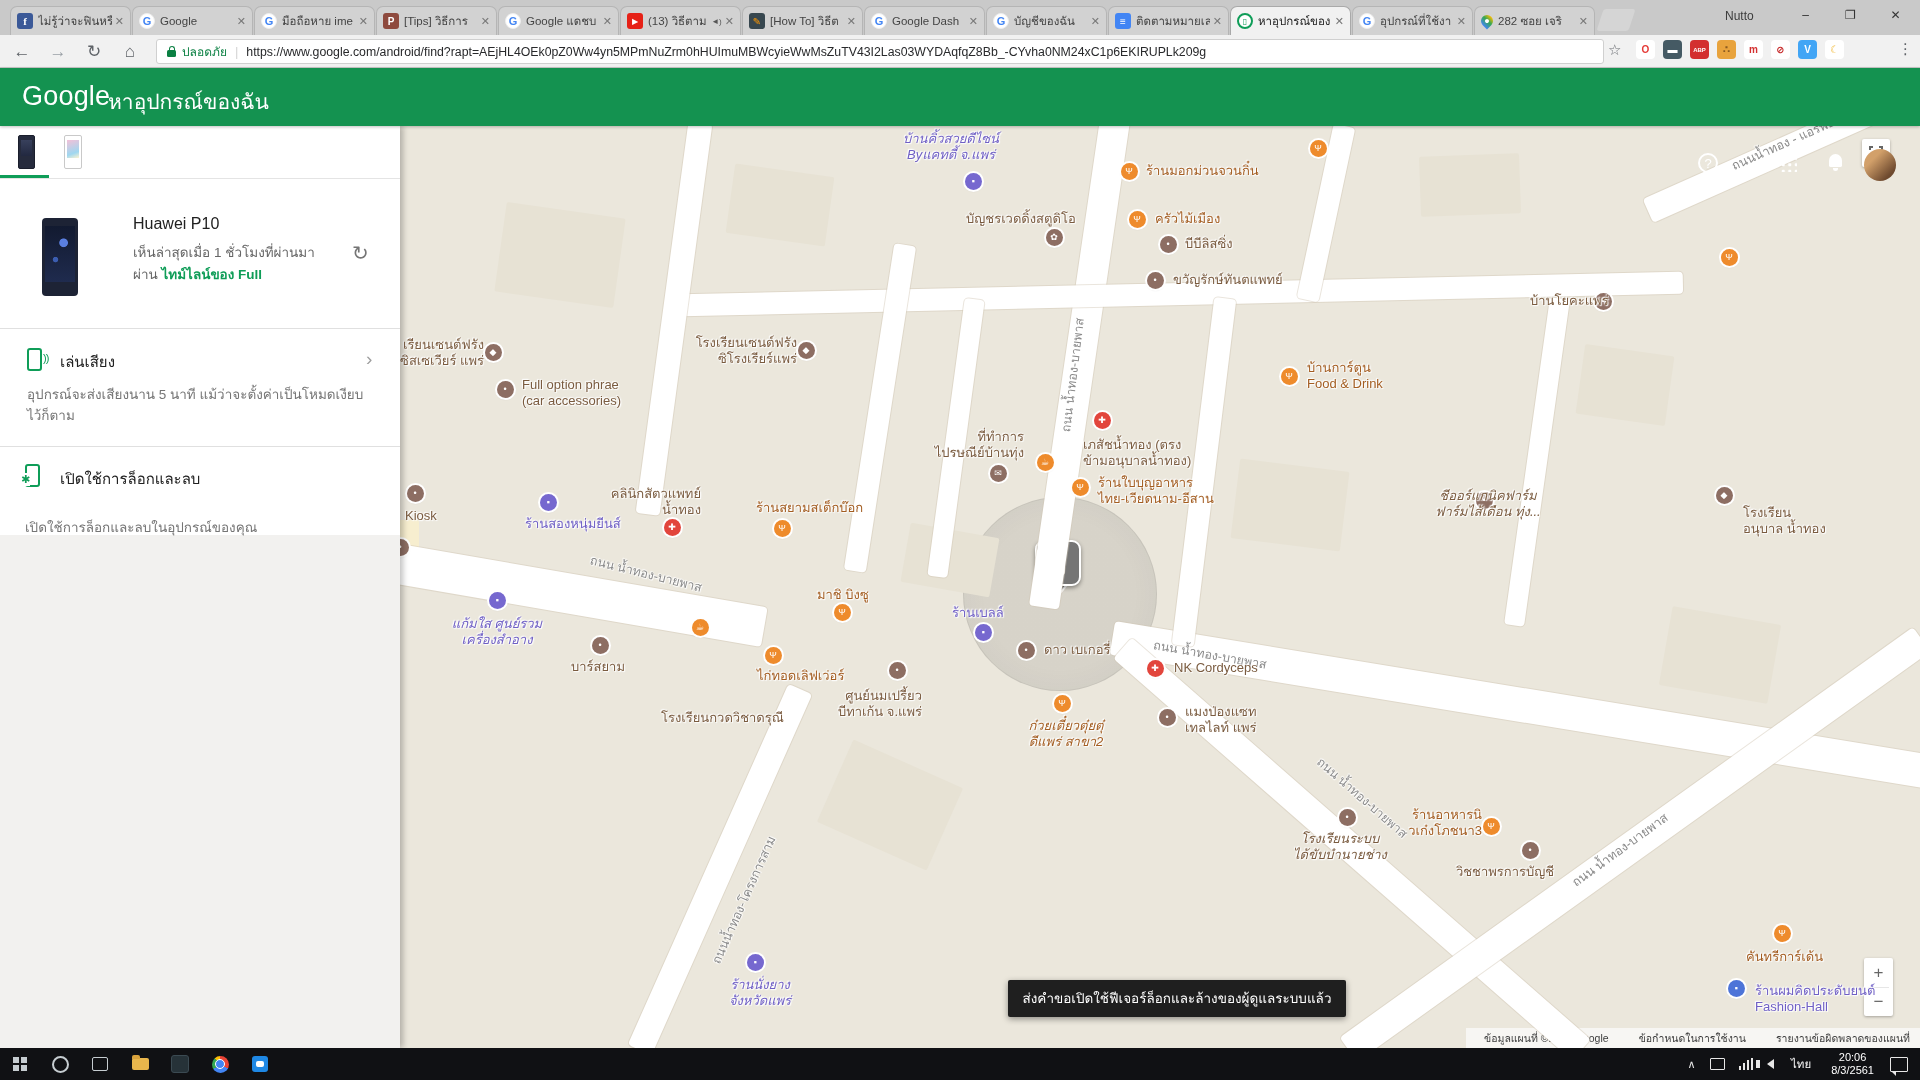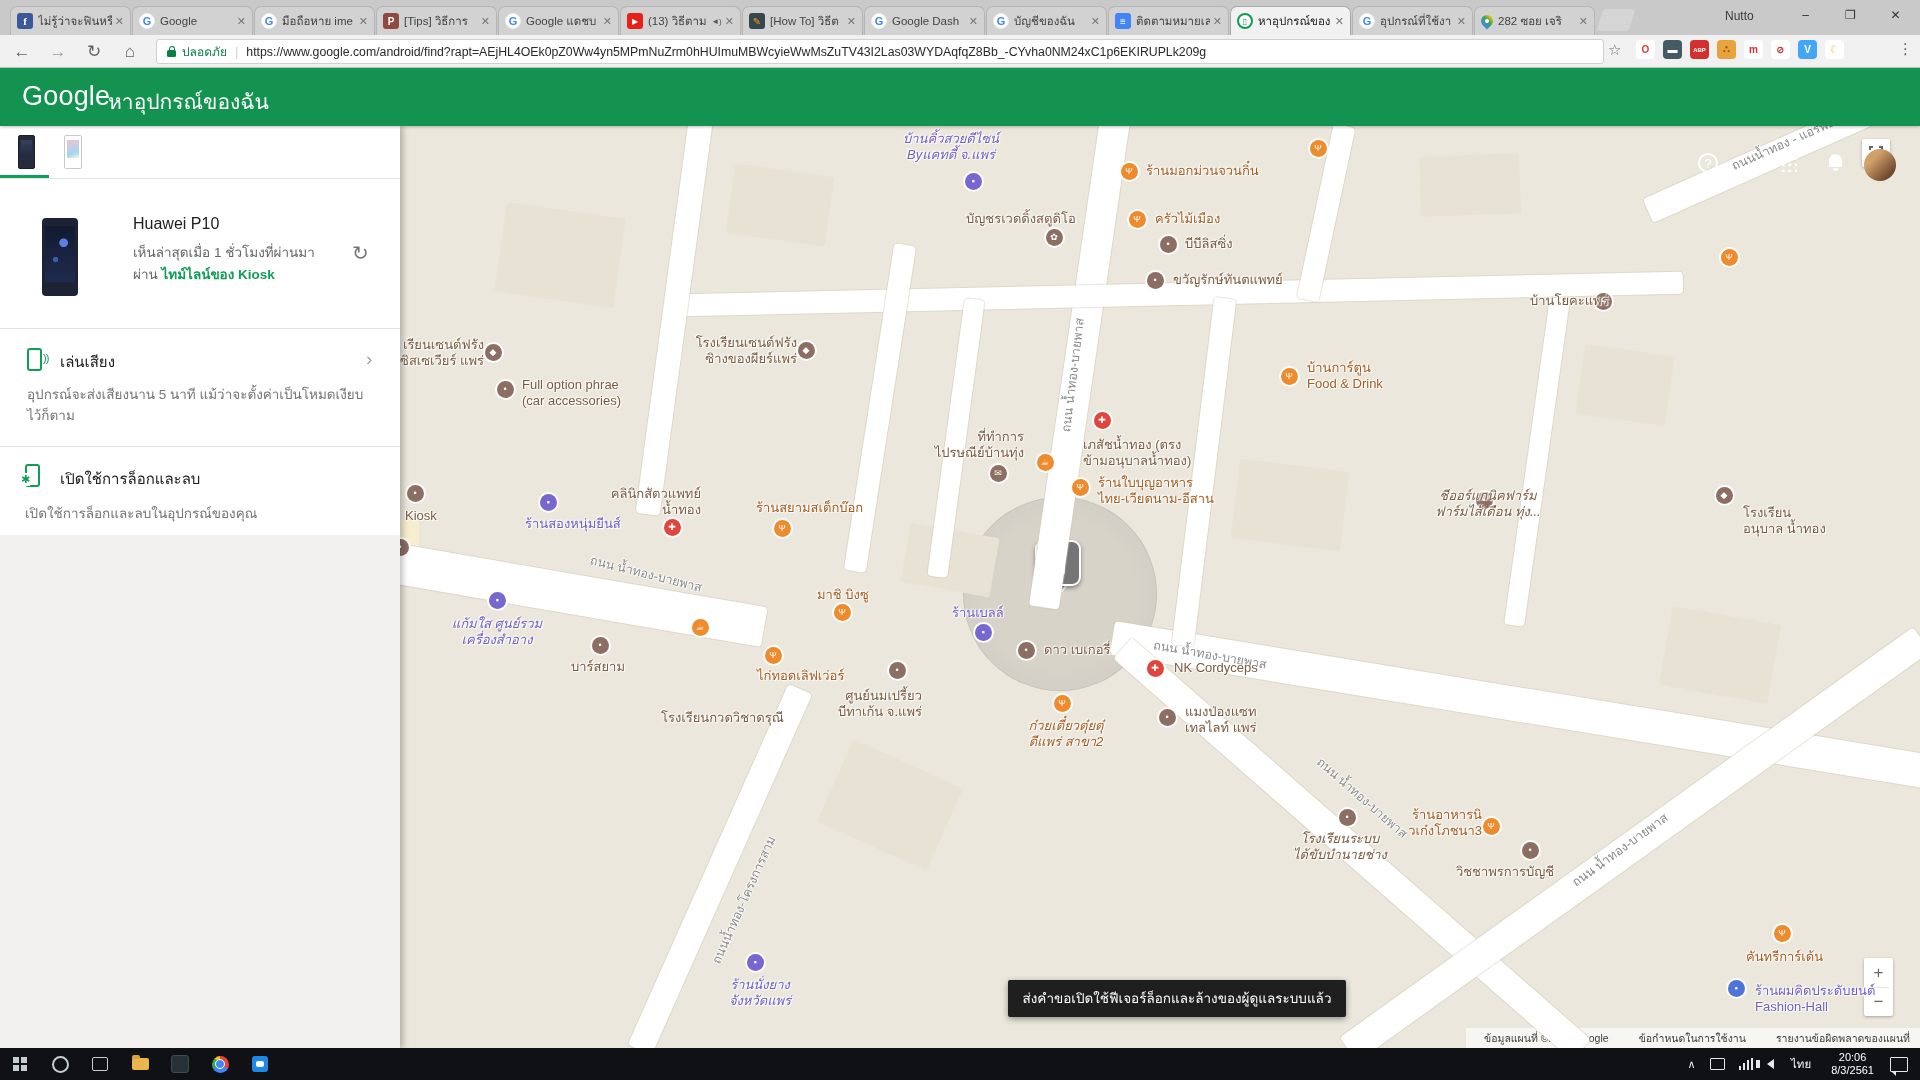--- a/index.html
+++ b/index.html
@@ -344,21 +344,21 @@
         <div>Food &amp; Drink</div>
       </div>
       <span class="poi-ic t-school" style="left: 484.5px; top: 217.5px;">◆</span>
       <div class="poi-lb c-brown a-r" style="left: 484px; top: 211px;">
         <div>เรียนเซนต์ฟรัง</div>
         <div>ซิสเซเวียร์ แพร่</div>
       </div>
       <span class="poi-ic t-school" style="left: 797.5px; top: 215.5px;">◆</span>
       <div class="poi-lb c-brown a-r" style="left: 797px; top: 209px;">
         <div>โรงเรียนเซนต์ฟรัง</div>
-        <div>ซิางของผียร์แพร่</div>
+        <div>ซิโรงเรียร์แพร่</div>
       </div>
       <span class="poi-ic t-dot" style="left: 496.5px; top: 254.5px;">•</span>
       <div class="poi-lb c-brown" style="left: 522px; top: 251px;">
         <div>Full option phrae</div>
         <div>(car accessories)</div>
       </div>
       <span class="poi-ic t-health" style="left: 1093.5px; top: 285.5px;">✚</span>
       <div class="poi-lb c-brown" style="left: 1083px; top: 311px;">
         <div>เภสัชน้ำทอง (ตรง</div>
         <div>ข้ามอนุบาลน้ำทอง)</div>
@@ -484,32 +484,32 @@
     <div id="sb-white"></div>
     <div id="devtabs">
       <div class="devthumb" id="devthumb1"></div>
       <div class="devthumb" id="devthumb2"></div>
       <div id="devtab-underline"></div>
     </div>
     <div id="devcard">
       <div id="phone-img"></div>
       <div id="dev-name">Huawei P10</div>
       <div id="dev-lastseen">เห็นล่าสุดเมื่อ 1 ชั่วโมงที่ผ่านมา</div>
-      <div id="dev-via"><span>ผ่าน</span> <b>ไทม์ไลน์ของ Kiosk</b></div>
+      <div id="dev-via"><span>ผ่าน</span> <b>ไทม์ไลน์ของ Full</b></div>
       <div id="refresh-ic">↻</div>
     </div>
     <div class="sb-div" style="top:202px"></div>
     <div class="ph-ic" id="snd-ic"></div>
     <div class="menurow-title" style="left:60px;top:224px">เล่นเสียง</div>
     <div id="chev1">›</div>
     <div class="menurow-desc" style="left:27px;top:258px;width:348px">อุปกรณ์จะส่งเสียงนาน 5 นาที แม้ว่าจะตั้งค่าเป็นโหมดเงียบไว้ก็ตาม</div>
     <div class="sb-div" style="top:320px"></div>
     <div class="ph-ic" id="gear-ic"></div>
     <div class="menurow-title" style="left:60px;top:341px">เปิดใช้การล็อกและลบ</div>
-    <div class="menurow-desc" style="left:25px;top:377px;width:350px">เปิดใช้การล็อกและลบในอุปกรณ์ของคุณ</div>
+    <div class="menurow-desc" style="left:25px;top:391px;width:350px">เปิดใช้การล็อกและลบในอุปกรณ์ของคุณ</div>
   </div>
 
   <div id="taskbar">
     <div id="tb-apps" style="display:flex">
         <div class="app app-start">
           <span class="wlogo"></span>
         </div>
         <div class="app app-search">
           <span class="c"></span>
         </div>

